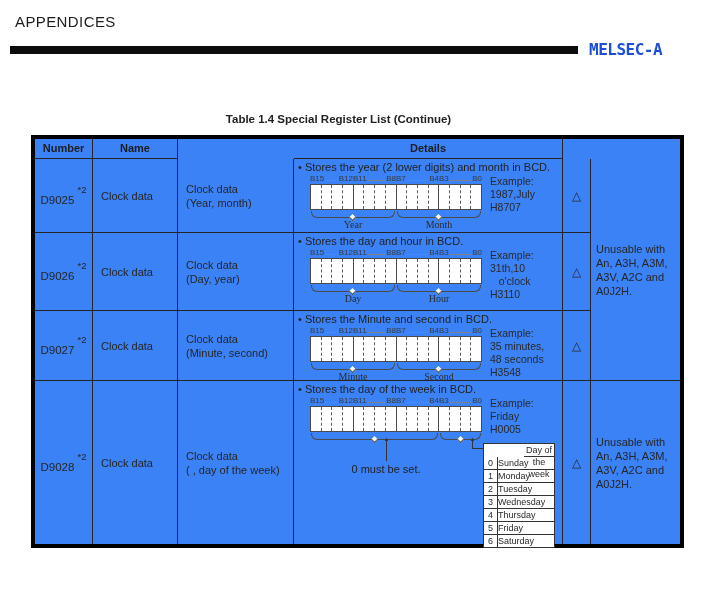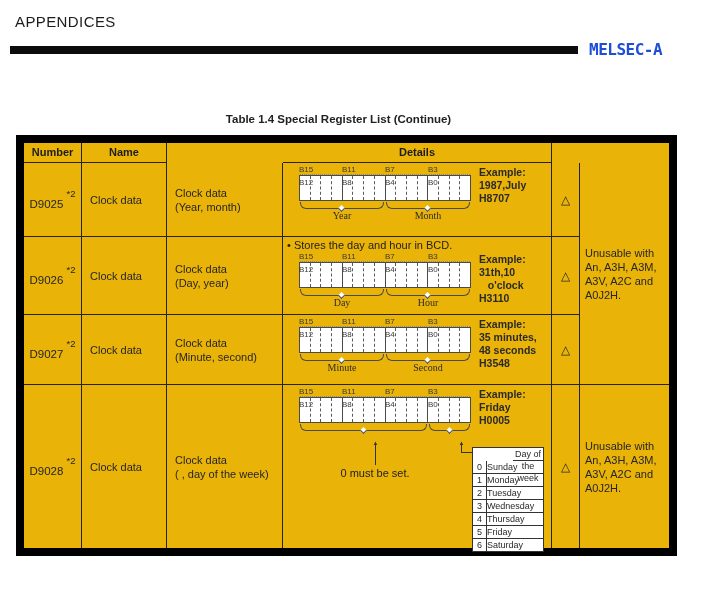--- a/index.html
+++ b/index.html
@@ -3,55 +3,55 @@
 <meta charset="utf-8">
 <style>
   html,body{margin:0;padding:0;background:#ffffff;}
   body{width:708px;height:606px;position:relative;font-family:"Liberation Sans",sans-serif;color:#262626;overflow:hidden;}
 
   .appendices{position:absolute;left:15px;top:13px;font-size:15px;letter-spacing:.4px;color:#1c1c1c;}
   .headbar{position:absolute;left:10px;top:46px;width:568px;height:8px;background:#0c0c0c;}
   .brand{position:absolute;left:589px;top:40px;font-family:"DejaVu Sans Mono","Liberation Mono",monospace;font-size:16px;font-weight:bold;letter-spacing:-.5px;color:#1d4ed8;}
   .tbl-title{position:absolute;left:16px;top:113px;width:645px;text-align:center;font-size:11.5px;font-weight:bold;color:#222;}
 
-  .regtable{position:absolute;left:16px;top:135px;width:645px;border:8px solid #000000;display:grid;
+  .regtable{position:absolute;left:31px;top:135px;width:645px;border:4px solid #000000;display:grid;
     grid-template-columns:58px 85px 116px 269px 28px 1fr;
-    grid-template-rows:20px 74px 78px 70px 163px;background:#eab308;}
+    grid-template-rows:20px 74px 78px 70px 163px;background:#3b82f6;}
   .cell{border-right:1px solid #242424;border-bottom:1px solid #242424;position:relative;box-sizing:border-box;}
   .cell.noR{border-right:none}.cell.noB{border-bottom:none}
   .hc{font-weight:bold;font-size:11px;text-align:center;line-height:19px;color:#1d1d1d;}
   .gc1{grid-column:1}.gc2{grid-column:2}.gc3{grid-column:3}.gc4{grid-column:4}.gc5{grid-column:5}.gc6{grid-column:6}
   .gr1{grid-row:1}.gr2{grid-row:2}.gr3{grid-row:3}.gr4{grid-row:4}.gr5{grid-row:5}
   .hcpu{grid-column:5/7}
 
   .numcell{display:flex;align-items:center;justify-content:center;font-size:11.5px;}
   .numbox{width:46px;}
   .fnote{font-size:9.5px;text-align:right;line-height:9px;}
   .nval{line-height:13px;}
   .namecell,.desccell{display:flex;flex-direction:column;justify-content:center;padding-left:8px;font-size:11px;line-height:14px;}
 
   .dcell{font-size:11px;padding:2px 0 0 4px;}
   .bullet{font-size:11px;line-height:13px;color:#222;}
   .drow{display:flex;margin-left:12px;margin-top:0;}
   .diag{width:172px;flex:none;}
   .bitlabels{display:flex;height:10px;font-size:8px;line-height:9px;color:#3a3a3a;}
-  .bgroup{width:25%;display:flex;flex-direction:column;}
+  .bgroup{width:25%;display:flex;}
   .dots{flex:1;border-bottom:1px dotted #8a8a8a;margin:0 1px 3px 1px;}
   .bitbox{height:26px;border:1px solid #4a4a4a;display:flex;box-sizing:border-box;background:#fff;}
   .bc{flex:1;border-right:1px dashed #5a5a5a;}
   .bc.nb{border-right:1px solid #4a4a4a;}
   .bc:last-child{border-right:none;}
   .braces{display:flex;margin-top:1px;}
   .bgrp{display:flex;flex-direction:column;}
   .w8{width:50%}.w12{width:75%}.w4{width:25%}
   .brace{height:6px;border:1px solid #4a4a4a;border-top:none;border-radius:0 0 6px 6px;margin:0 1px;position:relative;}
   .brace::after{content:"";position:absolute;left:50%;bottom:-3px;width:4px;height:4px;margin-left:-3px;background:#fff;border-left:1px solid #4a4a4a;border-bottom:1px solid #4a4a4a;transform:rotate(-45deg);}
   .blabel{text-align:center;font-size:10px;margin-top:1px;color:#2c2c2c;font-family:Liberation Serif, serif;}
   .example{margin-left:8px;font-size:10.5px;line-height:13px;margin-top:1px;color:#2a2a2a;}
-  .example div{white-space:pre;font-weight:bold;}
+  .example div{white-space:pre;}
 
   .uarrow{position:absolute;border-left:1px solid #333;}
   .uarrow::before{content:"\25B2";position:absolute;top:-5px;left:-3.5px;font-size:6px;color:#333;}
   .a-must{left:92px;top:60px;height:20px;}
   .mustset{position:absolute;left:32px;top:82px;width:120px;text-align:center;font-size:11px;color:#222;}
   .elbow{position:absolute;left:178px;top:60px;width:11px;height:7px;border-left:1px solid #333;border-bottom:1px solid #333;}
   .elbow::before{content:"\25B2";position:absolute;top:-5px;left:-3.5px;font-size:6px;color:#333;}
 
   .dw{position:absolute;left:189px;top:62px;width:70px;border:1px solid #333;font-size:9px;color:#2a2a2a;background:#fff;}
   .dwtitle{text-align:center;height:12px;line-height:12px;border-bottom:1px solid #333;margin-left:40px;}
@@ -84,20 +84,21 @@
       </div>
   </div>
   <div class="cell gr2 gc2 namecell">
       <div>Clock data</div>
     </div>
   <div class="cell gr2 gc3 desccell">
       <div>Clock data</div>
       <div>(Year, month)</div>
     </div>
   <div class="cell gr2 gc4 dcell">
+    <div class="bullet">• Stores the year (2 lower digits) and month in BCD.</div>
     <div class="drow">
       <div class="diag">
         <div class="bitlabels">
           <div class="bgroup">
               <span>B15</span>
               <span class="dots"></span>
               <span>B12</span>
             </div>
           <div class="bgroup">
               <span>B11</span>
@@ -243,20 +244,21 @@
       </div>
   </div>
   <div class="cell gr4 gc2 namecell">
       <div>Clock data</div>
     </div>
   <div class="cell gr4 gc3 desccell">
       <div>Clock data</div>
       <div>(Minute, second)</div>
     </div>
   <div class="cell gr4 gc4 dcell">
+    <div class="bullet">• Stores the Minute and second in BCD.</div>
     <div class="drow">
       <div class="diag">
         <div class="bitlabels">
           <div class="bgroup">
               <span>B15</span>
               <span class="dots"></span>
               <span>B12</span>
             </div>
           <div class="bgroup">
               <span>B11</span>
@@ -320,20 +322,21 @@
       </div>
   </div>
   <div class="cell gr5 gc2 namecell noB">
       <div>Clock data</div>
     </div>
   <div class="cell gr5 gc3 desccell noB">
       <div>Clock data</div>
       <div>( , day of the week)</div>
     </div>
   <div class="cell gr5 gc4 dcell noB">
+    <div class="bullet">• Stores the day of the week in BCD.</div>
     <div class="drow">
       <div class="diag">
         <div class="bitlabels">
           <div class="bgroup">
               <span>B15</span>
               <span class="dots"></span>
               <span>B12</span>
             </div>
           <div class="bgroup">
               <span>B11</span>

